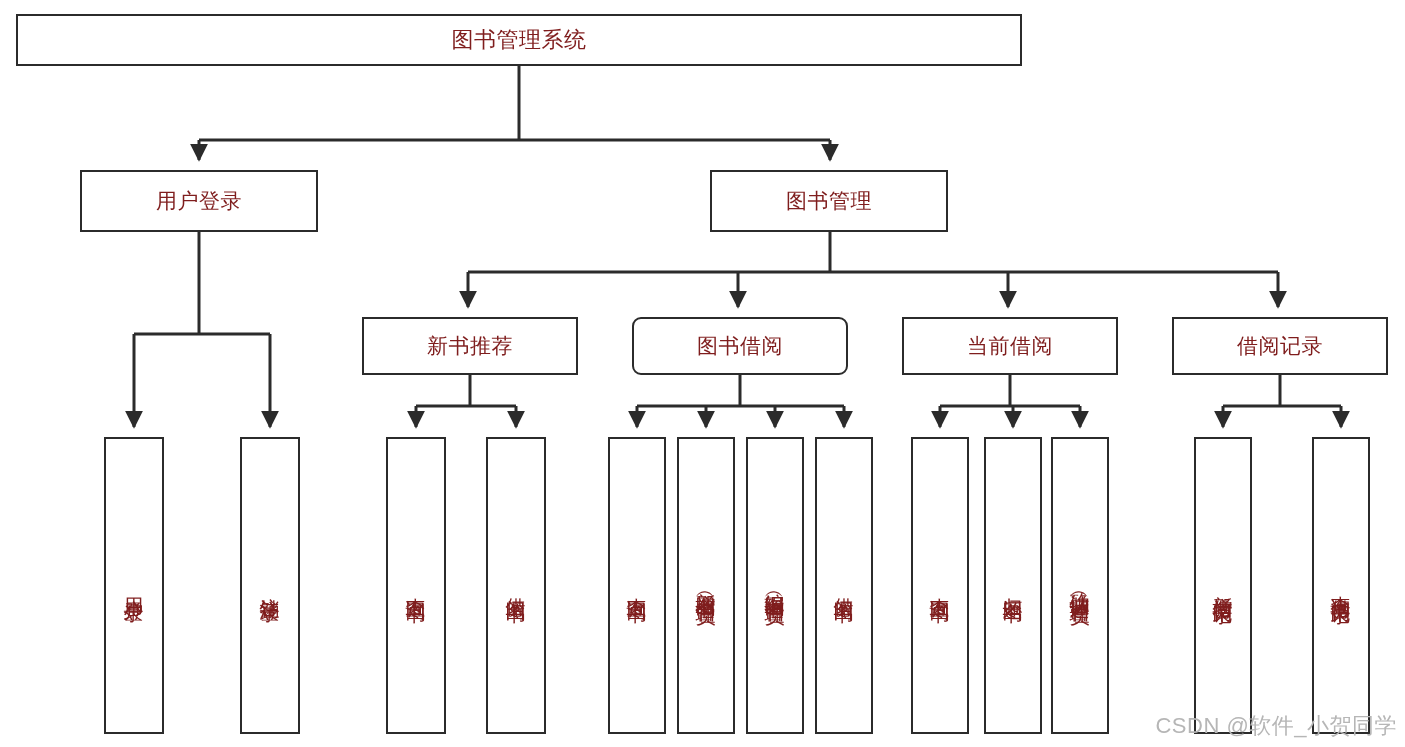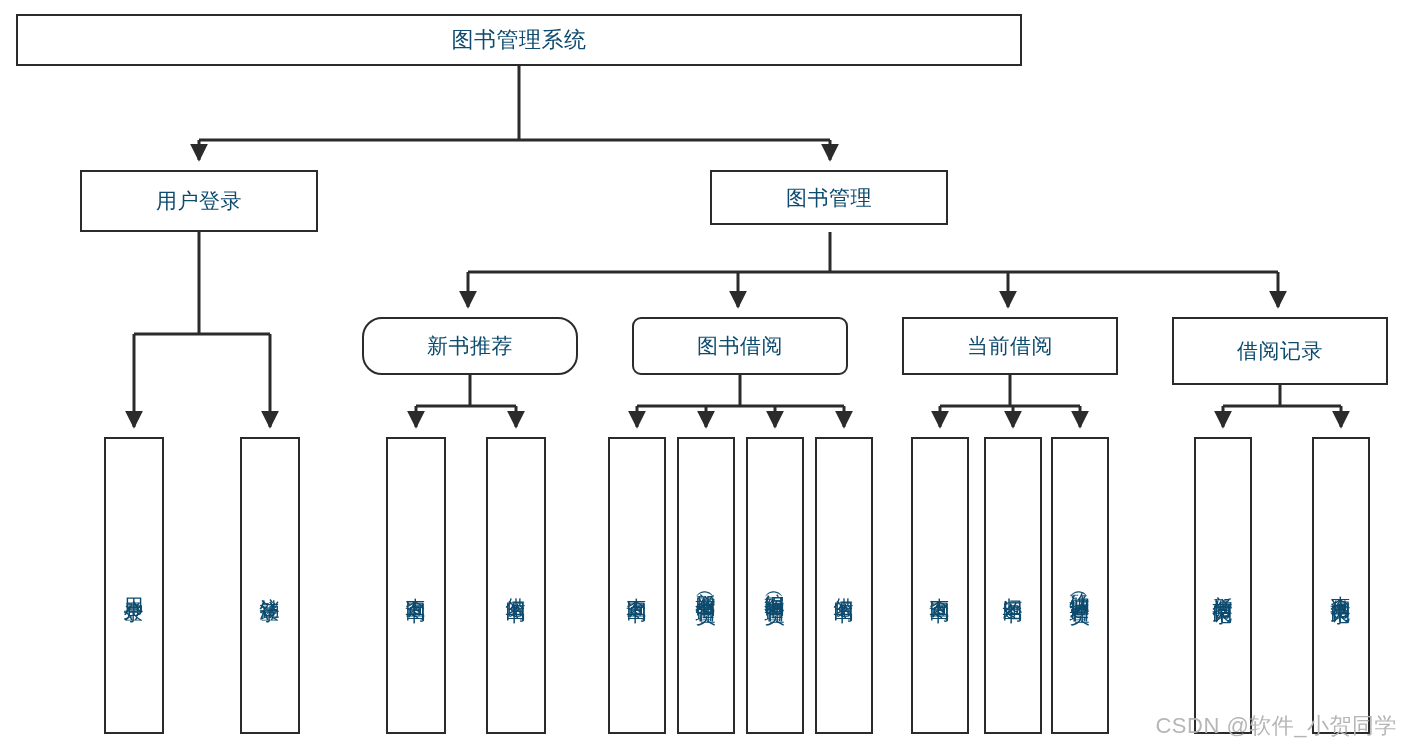--- a/index.html
+++ b/index.html
@@ -26,21 +26,21 @@
     pointer-events: none;
   }
   .node {
     position: absolute;
     box-sizing: border-box;
     border: 2px solid #2b2b2b;
     background: #ffffff;
     display: flex;
     align-items: center;
     justify-content: center;
-    color: #0c4a6e;
+    color: #7f1d1d;
   }
   .node .lbl {
     display: block;
     text-align: center;
     line-height: 1.12;
   }
   .node.horiz .lbl {
     font-size: 21px;
     letter-spacing: 0.5px;
     white-space: nowrap;
@@ -128,34 +128,34 @@
     </g>
   </svg>
 
   <div class="node root horiz" style="left:16px; top:14px; width:1006px; height:52px;">
     <span class="lbl">图书管理系统</span>
   </div>
 
   <div class="node horiz" style="left:80px; top:170px; width:238px; height:62px;">
     <span class="lbl">用户登录</span>
   </div>
-  <div class="node horiz" style="left:710px; top:170px; width:238px; height:55px;">
+  <div class="node horiz" style="left:710px; top:170px; width:238px; height:62px;">
     <span class="lbl">图书管理</span>
   </div>
 
-  <div class="node horiz" style="left:362px; top:317px; width:216px; height:58px;border-radius:20px;">
+  <div class="node horiz" style="left:362px; top:317px; width:216px; height:58px;">
     <span class="lbl">新书推荐</span>
   </div>
   <div class="node horiz" style="left:632px; top:317px; width:216px; height:58px;border-radius:9px;">
     <span class="lbl">图书借阅</span>
   </div>
   <div class="node horiz" style="left:902px; top:317px; width:216px; height:58px;">
     <span class="lbl">当前借阅</span>
   </div>
-  <div class="node horiz" style="left:1172px; top:317px; width:216px; height:68px;">
+  <div class="node horiz" style="left:1172px; top:317px; width:216px; height:58px;">
     <span class="lbl">借阅记录</span>
   </div>
 
   <div class="node vert" style="left:104px; top:437px; width:60px; height:297px;">
     <span class="lbl">用户登录</span>
   </div>
   <div class="node vert" style="left:240px; top:437px; width:60px; height:297px;">
     <span class="lbl">注销登录</span>
   </div>
 

